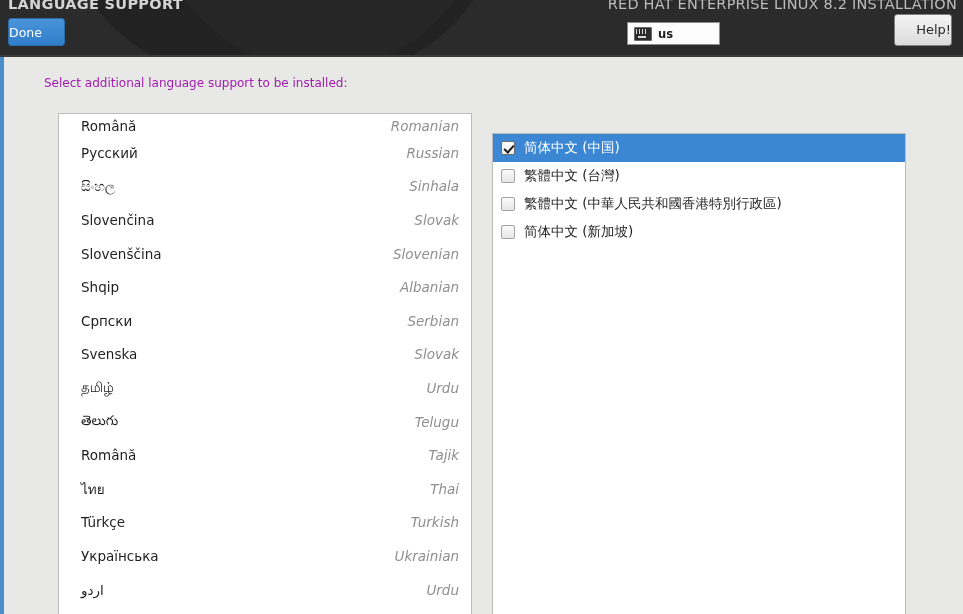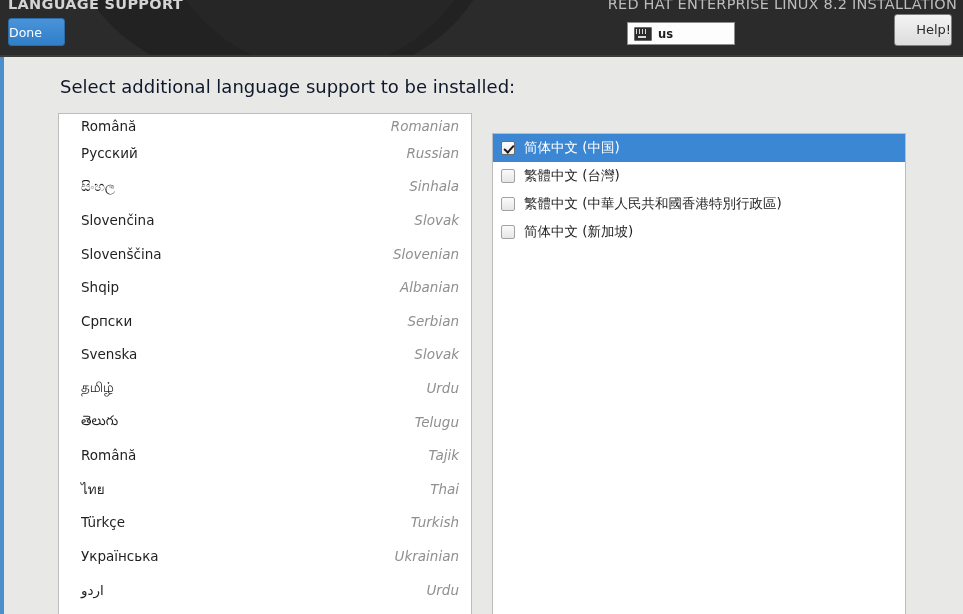--- a/index.html
+++ b/index.html
@@ -84,21 +84,21 @@
     font-size: 12.5px;
     line-height: 27px;
     text-align: left;
     box-sizing: border-box;
     cursor: pointer;
   }
   .layout-indicator {
     position: absolute;
     left: 627px;
     top: 22px;
-    width: 108px;
+    width: 93px;
     height: 23px;
     background: #fdfdfd;
     border: 1px solid #8d8d8d;
     box-sizing: border-box;
     display: flex;
     align-items: center;
     padding-left: 6px;
     cursor: pointer;
   }
   .kbd-icon {
@@ -155,24 +155,24 @@
     left: 0;
     top: 57px;
     width: 963px;
     height: 557px;
     background: #e8e8e6;
     border-left: 4px solid #4a8ecc;
     box-sizing: border-box;
   }
   .instruction {
     position: absolute;
-    left: 56px;
+    left: 40px;
     top: 19px;
-    font-size: 18px;
-    color: #0f172a;
+    font-size: 12px;
+    color: #a21caf;
     white-space: nowrap;
   }
 
   
   .lang-list {
     position: absolute;
     left: 54px;
     top: 56px;
     width: 414px;
     height: 509px;

